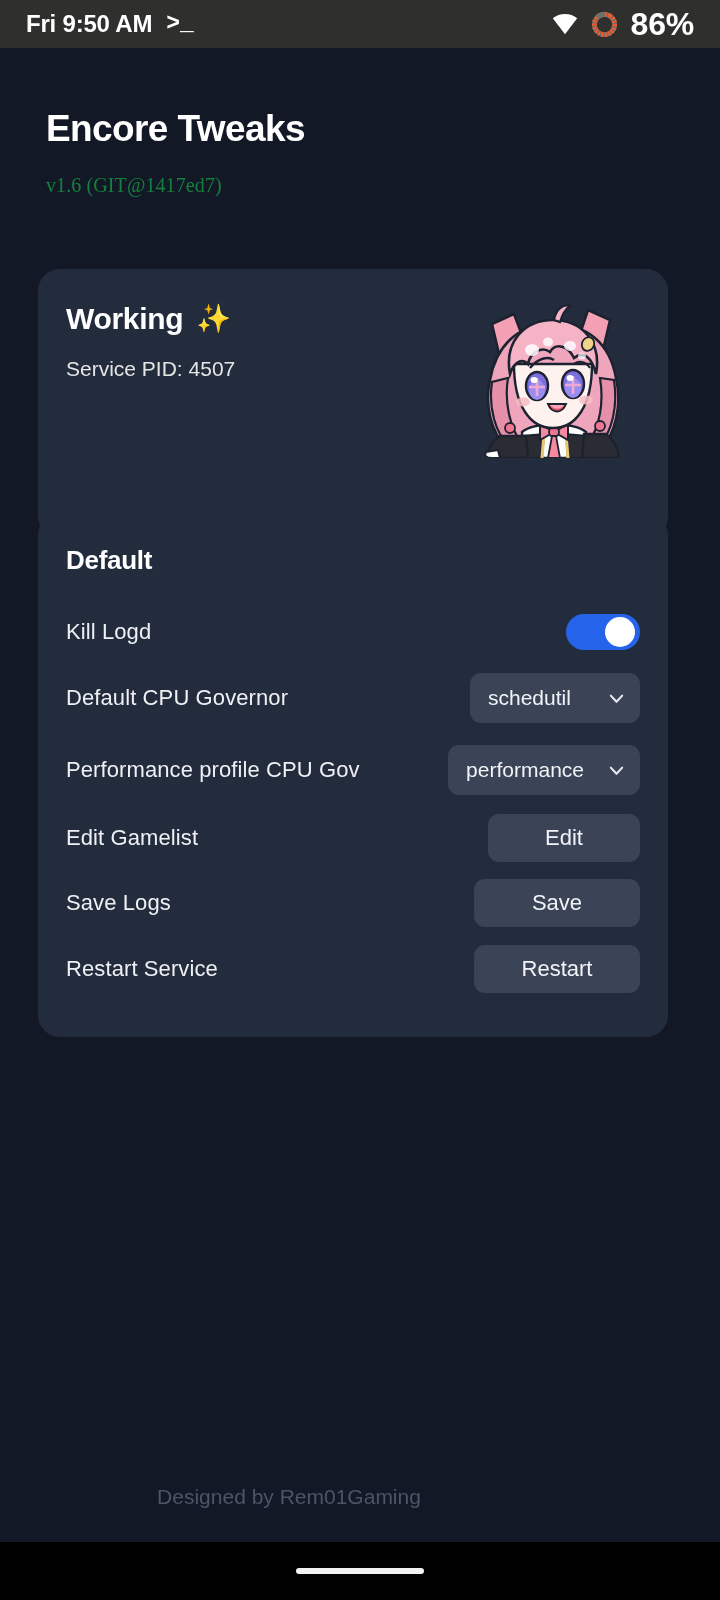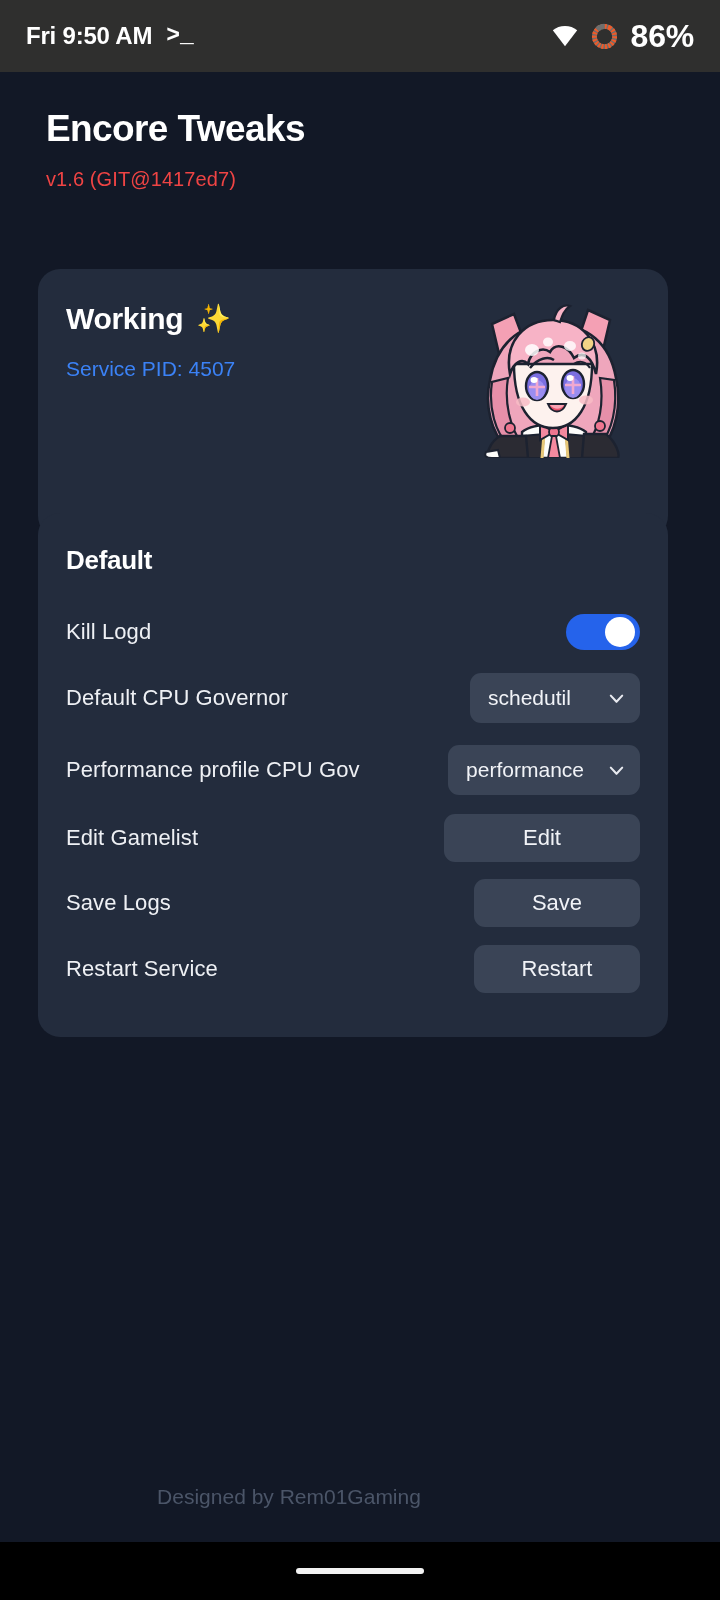--- a/index.html
+++ b/index.html
@@ -16,21 +16,21 @@
     position:relative;
     width:720px;
     height:1600px;
     background:#121826;
     overflow:hidden;
   }
 
   
   #status-bar {
     position:absolute; top:0; left:0;
-    width:720px; height:72px;
+    width:720px; height:48px;
     background:#2f2f2e;
     display:flex; align-items:center;
     padding:0 26px;
   }
   #status-left { display:flex; align-items:center; gap:14px; }
   .clock-text {
     color:#ffffff; font-size:24px; font-weight:700;
     letter-spacing:-0.2px; white-space:nowrap;
   }
   .term-icon {
@@ -48,23 +48,24 @@
     letter-spacing:-0.2px;
   }
 
   
   #app-header { position:absolute; top:108px; left:46px; }
   #app-title {
     color:#ffffff; font-size:37px; font-weight:700;
     letter-spacing:-0.6px; line-height:1.12;
   }
   #app-version {
-    margin-top:19px;
-    color:#ef4444; font-size:20px; font-weight:400;
+    margin-top:25px;
+    color:#15803d; font-size:20px; font-weight:400;
     letter-spacing:0.1px;
+    font-family:Liberation Serif, serif;
   }
 
   
   .card {
     position:absolute; left:38px; width:630px;
     background:#232c3d;
     border-radius:22px;
   }
   #status-card { top:269px; height:269px; }
   #settings-card { top:513px; height:524px; }
@@ -74,21 +75,21 @@
     letter-spacing:-0.3px;
   }
   #status-heading {
     position:absolute; top:33px; left:28px;
     font-size:30px;
     display:flex; align-items:center; gap:13px;
   }
   .sparkle { font-size:28px; line-height:1; }
   #status-pid {
     position:absolute; top:88px; left:28px;
-    color:#3b82f6; font-size:21px; font-weight:400;
+    color:#e5e5e5; font-size:21px; font-weight:400;
   }
 
   #settings-heading {
     position:absolute; top:32px; left:28px;
     font-size:26px;
   }
 
   
   #mascot {
     position:absolute; top:33px; right:32px;
@@ -154,21 +155,21 @@
     width:172px; height:48px;
     background:#3a4456;
     border-radius:11px;
     border:none;
     color:#f1f3f7;
     font-family:"Liberation Sans", sans-serif;
     font-size:22px; font-weight:400;
     cursor:pointer;
     display:flex; align-items:center; justify-content:center;
   }
-  #row-3 .action-btn { width:196px; }
+  #row-3 .action-btn { width:152px; }
   #row-4 .action-btn { width:166px; }
   #row-5 .action-btn { width:166px; }
 
   
   #footer-credit {
     position:absolute; top:1485px; left:0; width:578px;
     text-align:center;
     color:#4b5568; font-size:21px; font-weight:400;
   }
 

